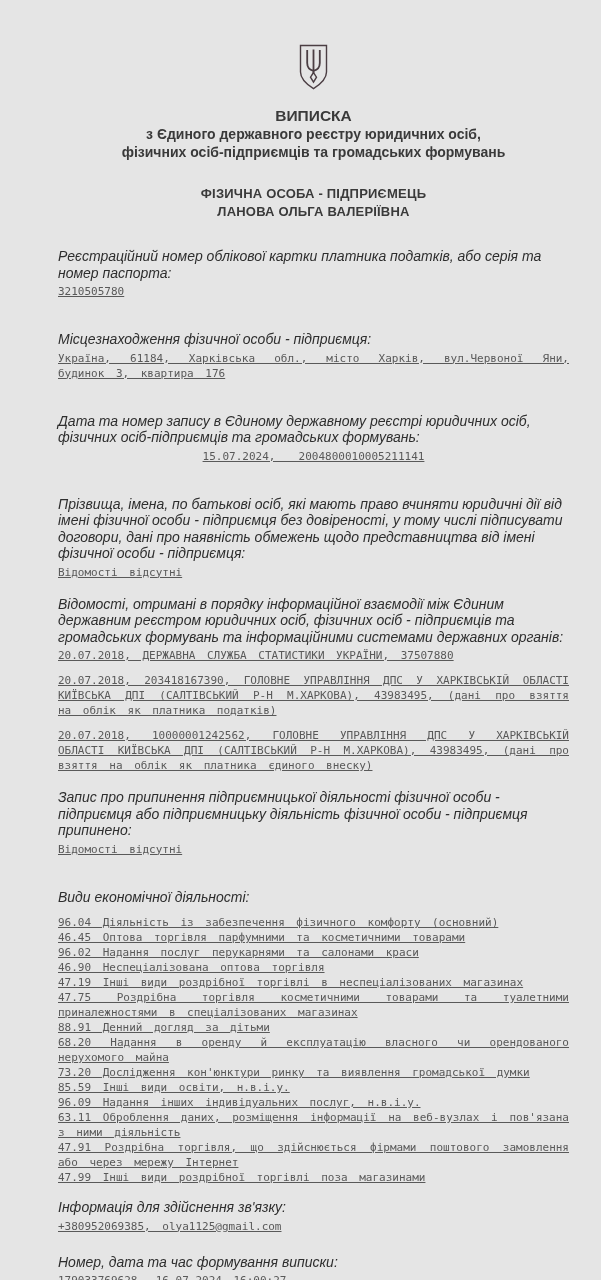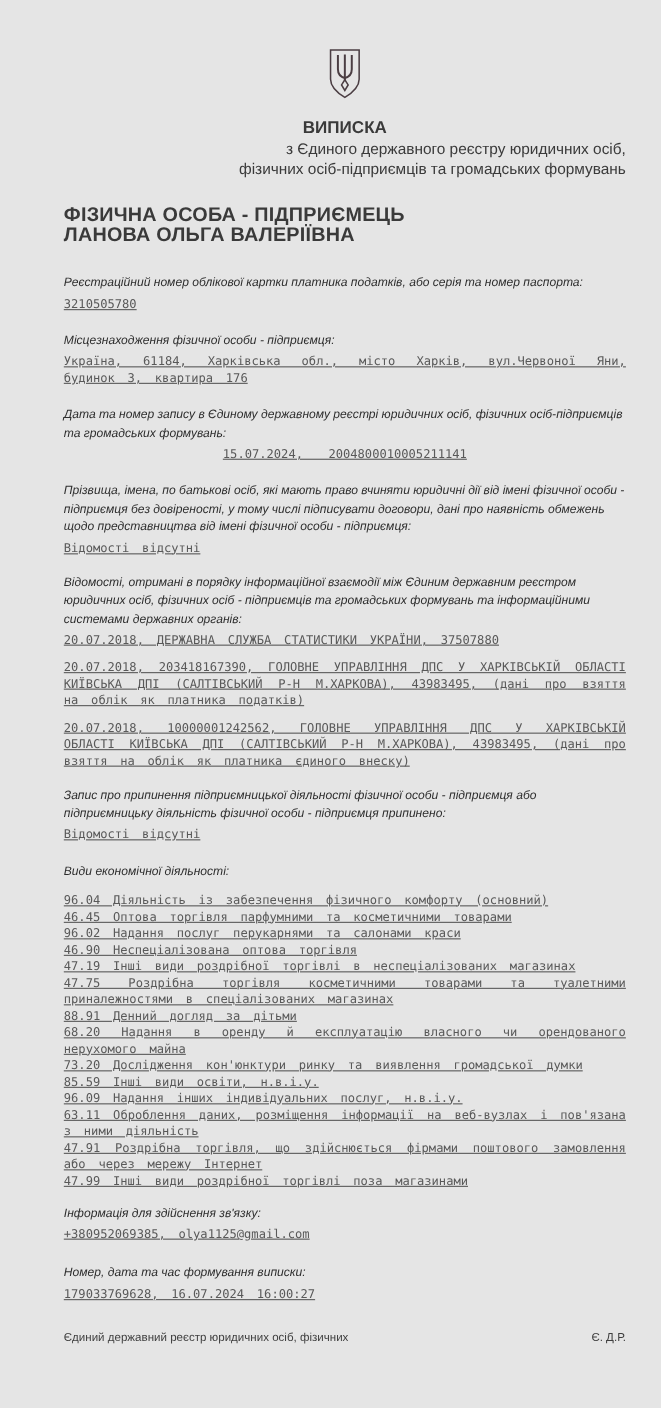--- a/index.html
+++ b/index.html
@@ -16,37 +16,37 @@
     position:relative;
   }
   
   .emblem-wrap{text-align:center;margin-bottom:12px;}
   .emblem-wrap svg{display:inline-block;}
   .title{
     text-align:center;font-size:15.5px;line-height:19px;
     font-weight:600;color:#3a3a3a;margin:0;
   }
   .subtitle{
-    text-align:right;font-size:14px;line-height:18px;
-    font-weight:400;color:#3a3a3a;margin:0;
+    text-align:center;font-size:14px;line-height:18px;
+    font-weight:700;color:#3a3a3a;margin:0;
   }
   .entity-block{margin-top:24px;}
   .entity{
-    text-align:left;font-size:18px;line-height:18px;
+    text-align:center;font-size:13px;line-height:18px;
     font-weight:700;color:#3a3a3a;margin:0;letter-spacing:.2px;
   }
   
-  .section{margin-top:18px;}
+  .section{margin-top:32px;}
   .section.first{margin-top:27px;}
   .section.tight{margin-top:16px;}
   .section.contact{margin-top:14px;}
   .section.extract{margin-top:20px;}
   .label{
     font-style:italic;font-weight:400;
-    font-size:11px;line-height:16.5px;
+    font-size:14px;line-height:16.5px;
     color:#2e2e2e;margin:0 0 3px 0;
   }
   .mono{
     font-family:"DejaVu Sans Mono", monospace;
     font-size:11px;line-height:15px;
     color:#595959;margin:0;
     text-align:justify;
     word-spacing:.45em;
     text-decoration:underline;
   }

